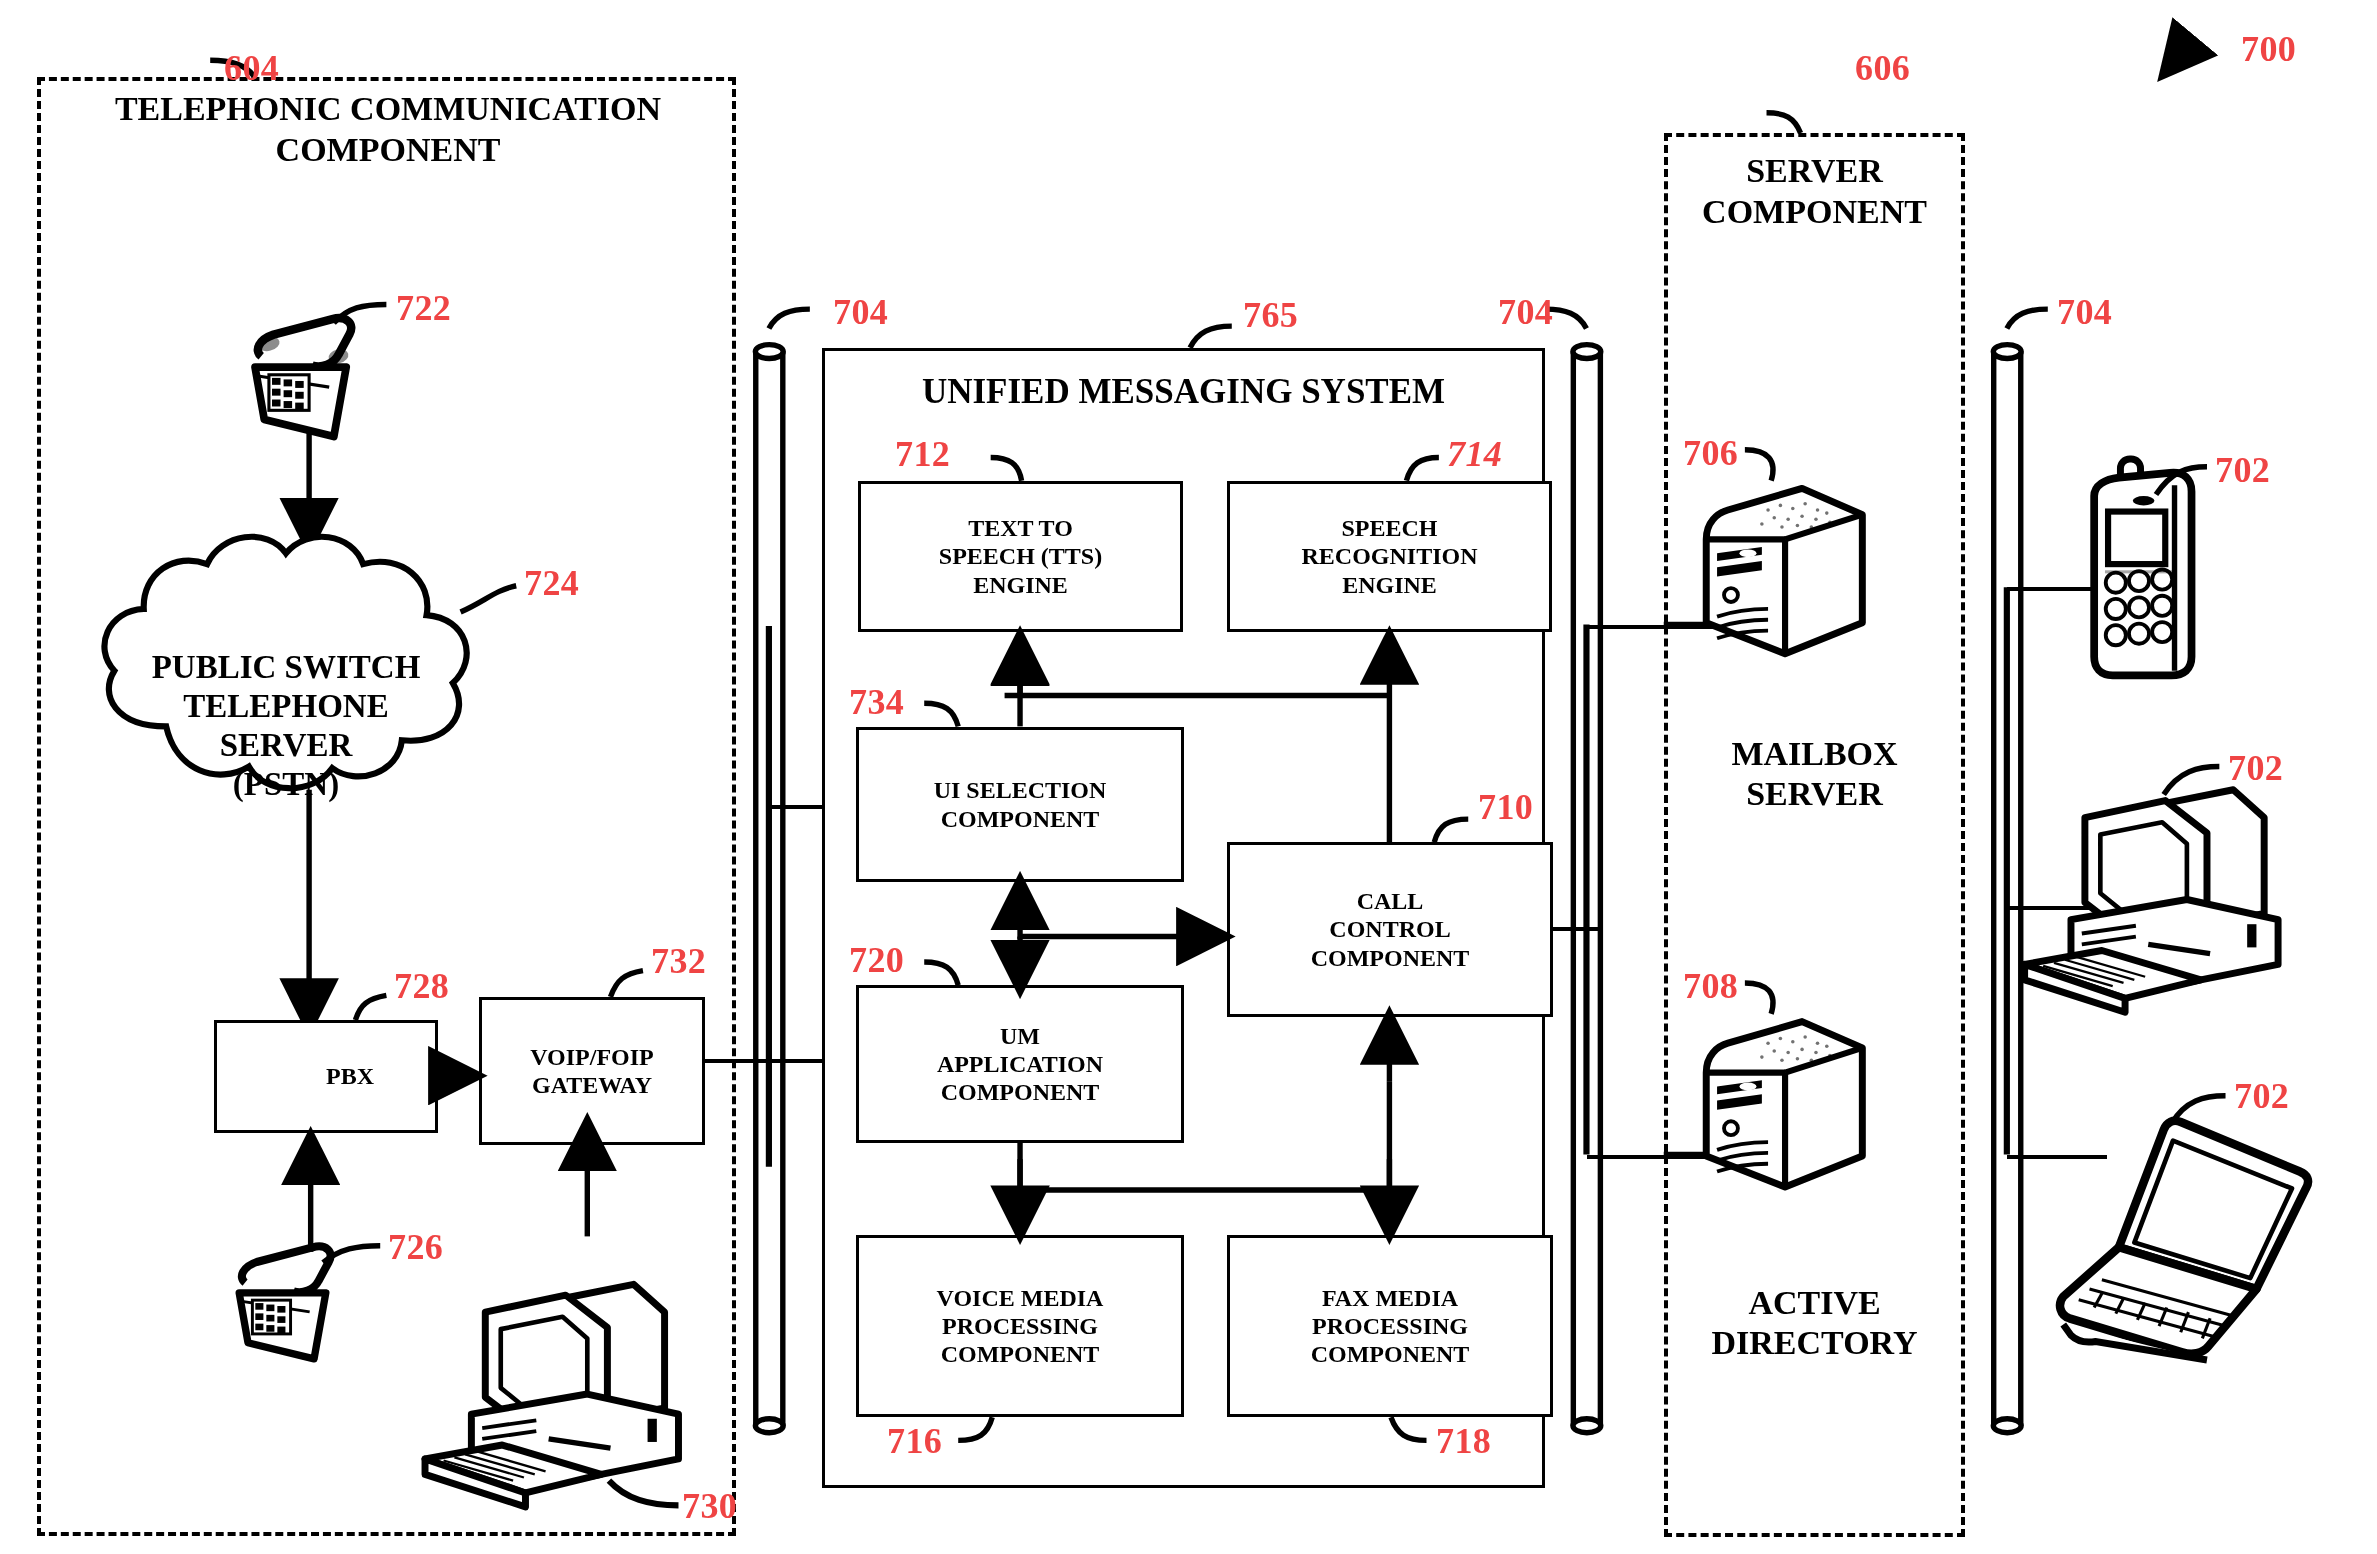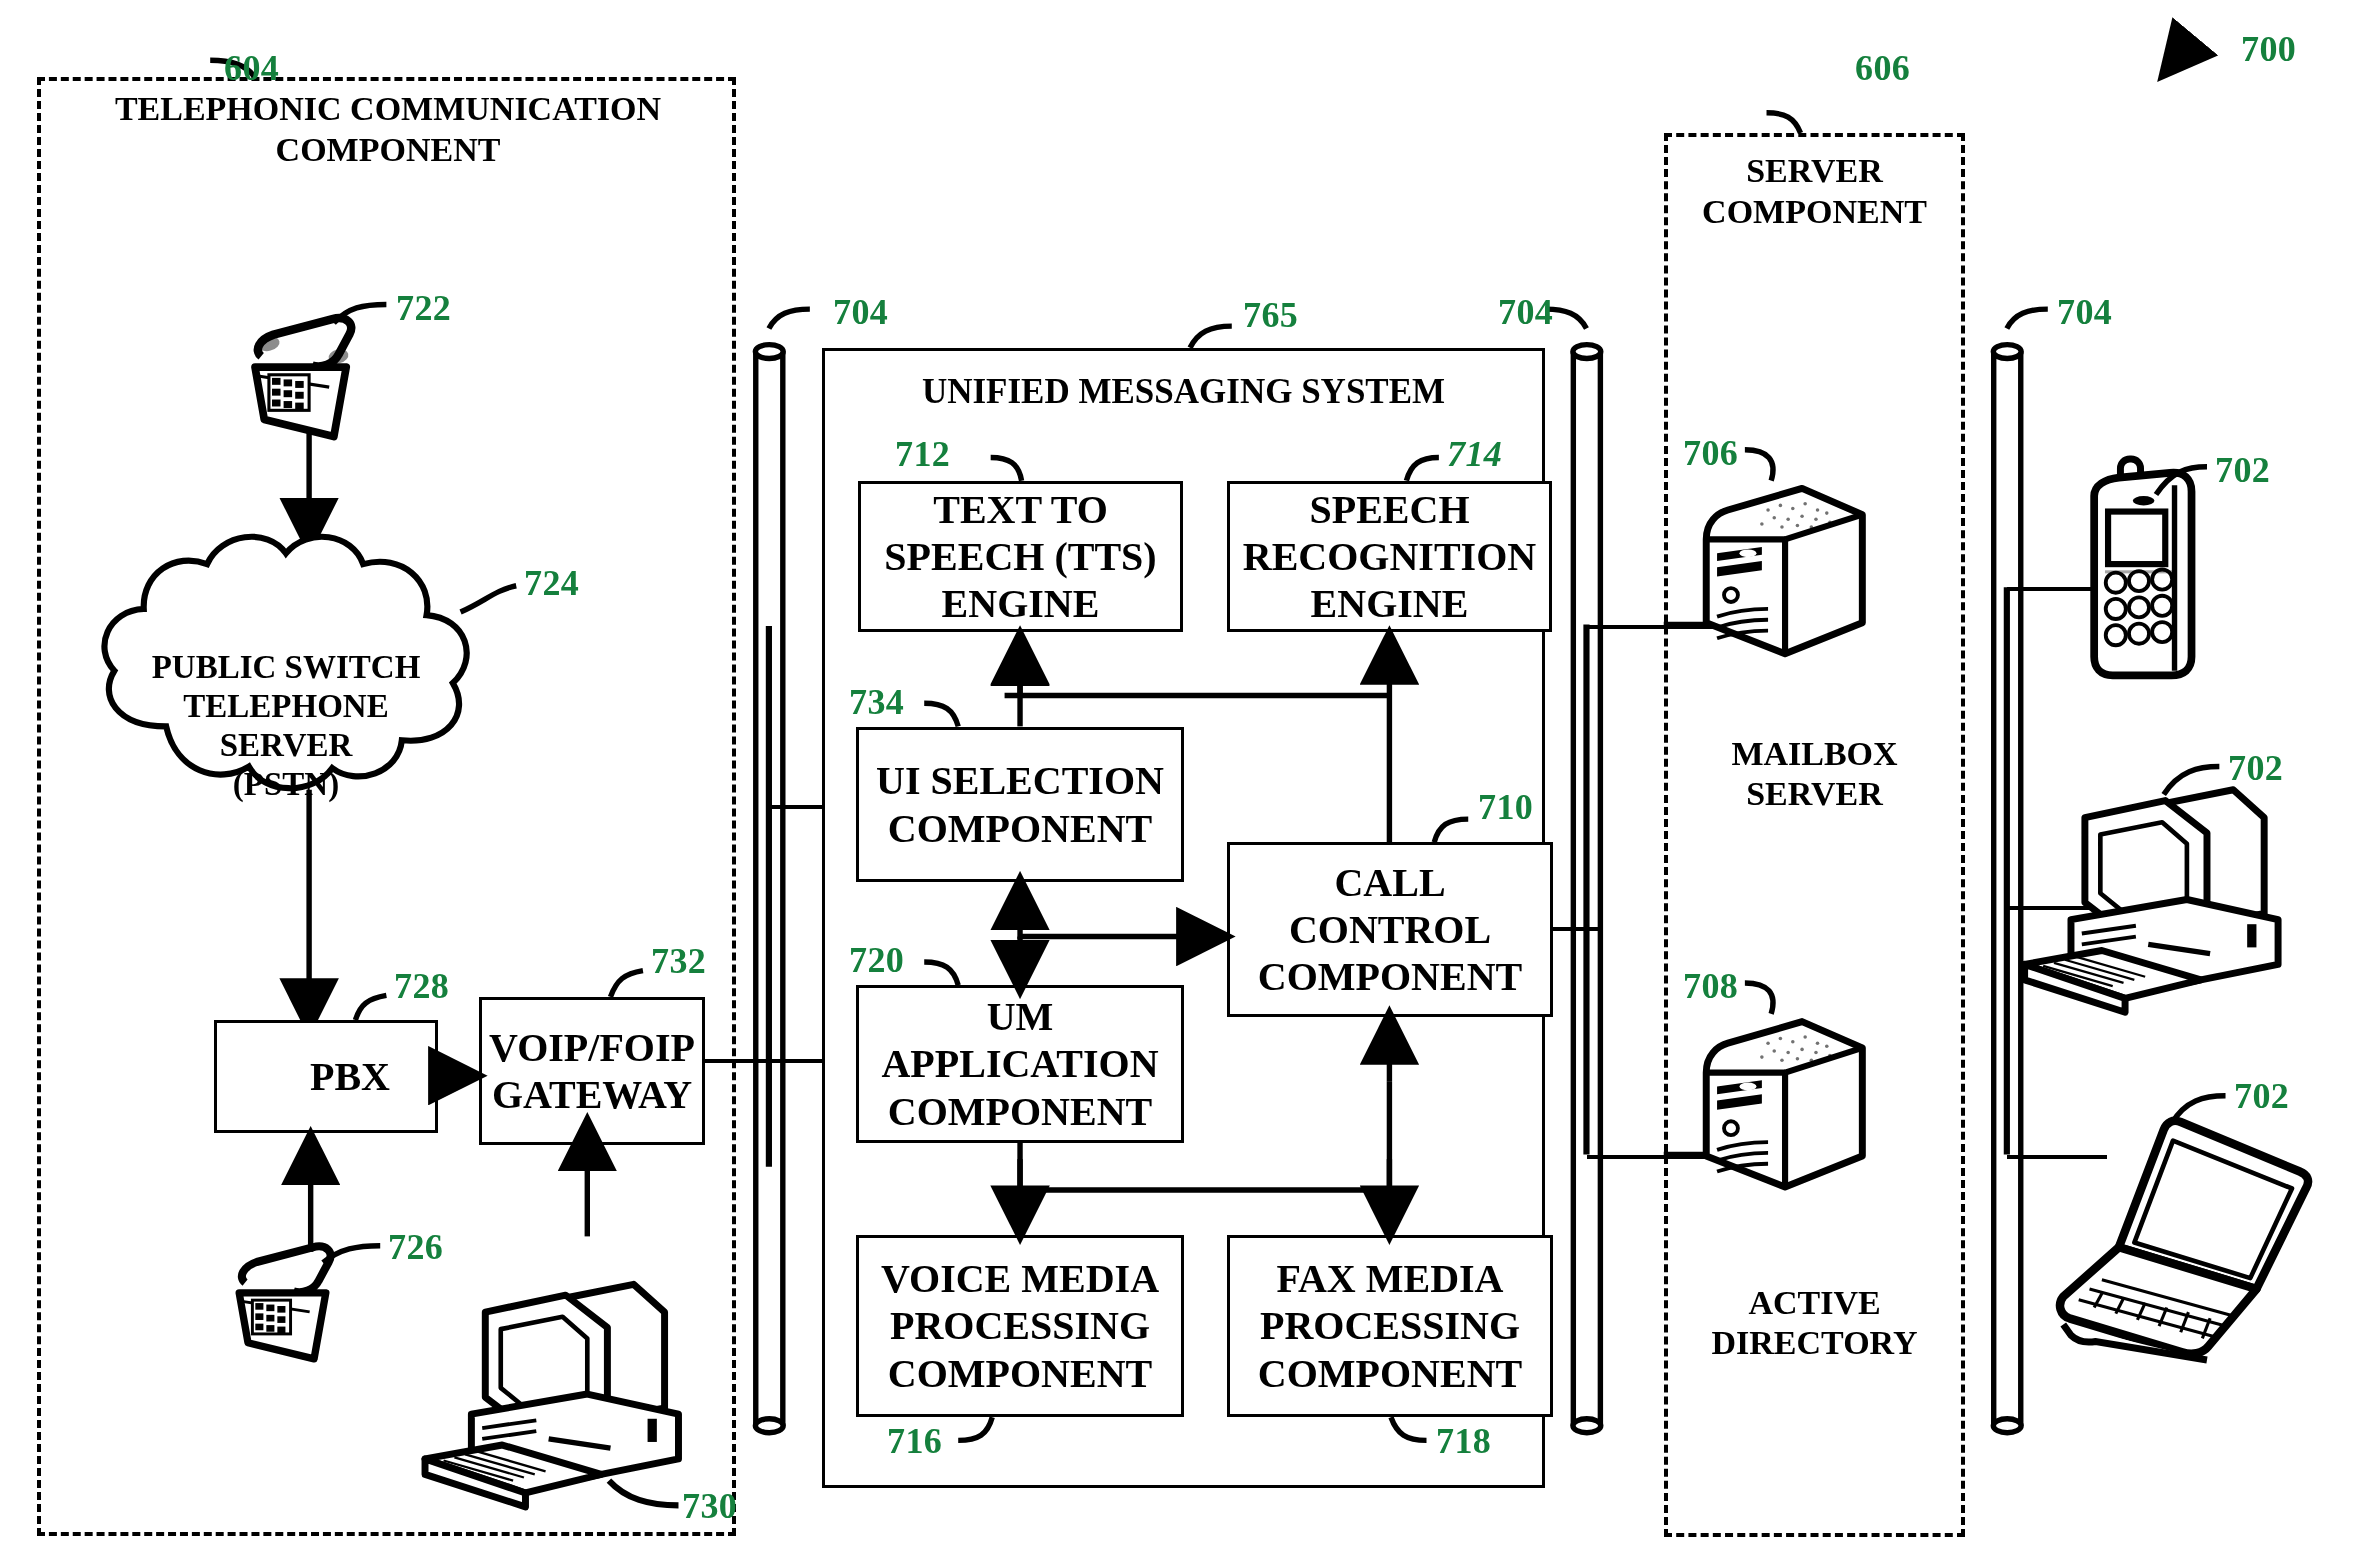--- a/index.html
+++ b/index.html
@@ -8,31 +8,31 @@
     width:2377px;height:1554px;
     background:#fff;
     font-family:"Liberation Serif", serif;
     color:#000;
     overflow:hidden;
   }
   .lbl{
     position:absolute;
     font-family:"Liberation Serif", serif;
     font-weight:bold;
-    color:#15803d;
+    color:#ef4444;
     white-space:nowrap;
     line-height:1.12;
   }
   .refnum{ font-size:36px; font-weight:bold; letter-spacing:0.4px;}
   .boxtext{
     position:absolute;
     display:flex;align-items:center;justify-content:center;
     text-align:center;
     font-weight:bold;
-    font-size:40px;
+    font-size:24px;
     line-height:1.18;
     box-sizing:border-box;
   }
   
   .srect{position:absolute;border:3.9px solid #000;background:#fff;box-sizing:border-box;}
   
   .drect{position:absolute;border:4.6px dashed #000;background:transparent;box-sizing:border-box;}
   
   .hline{position:absolute;background:#000;height:3.9px;}
   svg{position:absolute;top:0;left:0;overflow:visible;}

